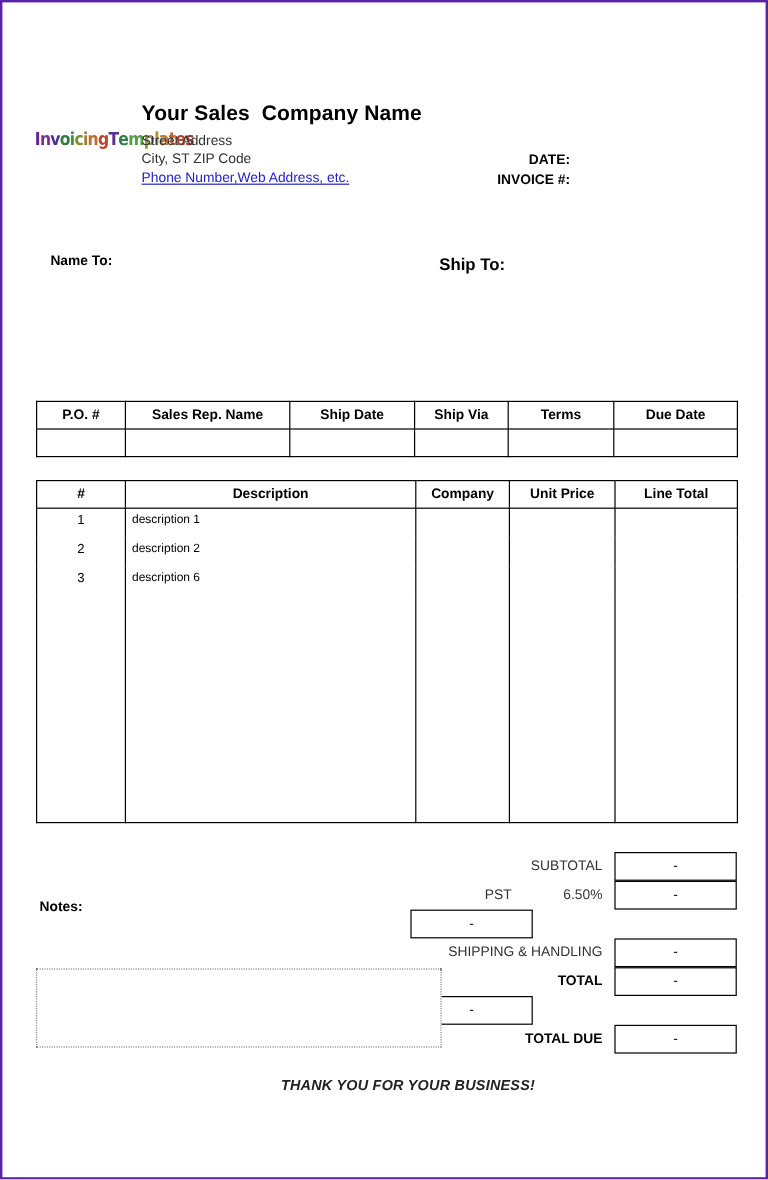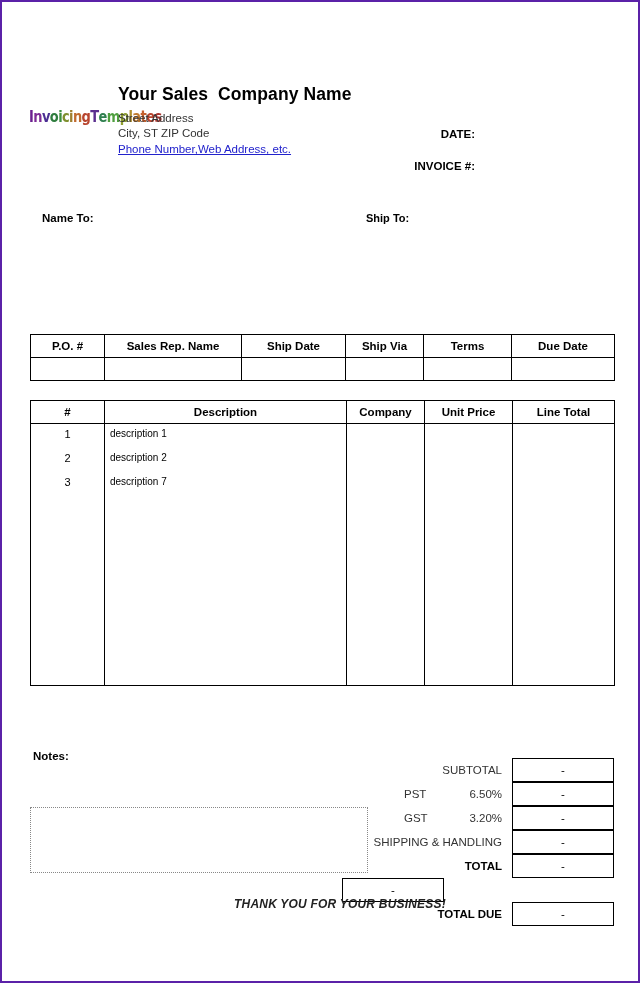--- a/index.html
+++ b/index.html
@@ -49,29 +49,29 @@
     color: #2222cc;
     text-decoration: underline;
   }
 
   #date-label, #invoice-label {
     position: absolute; right: 163px;
     font-size: 11.5px; font-weight: bold; color: #000;
     text-align: right; white-space: nowrap;
   }
   #date-label { top: 126px; }
-  #invoice-label { top: 142px; margin-top: 16px; }
+  #invoice-label { top: 142px; }
 
   #bill-to {
     position: absolute; left: 40px; top: 210px;
     font-size: 11.5px; font-weight: bold; color: #000;
   }
   #ship-to {
     position: absolute; left: 364px; top: 210px;
-    font-size: 11px; font-weight: bold; color: #000;
+    font-size: 14px; font-weight: bold; color: #000;
   }
 
   
   table.grid {
     position: absolute;
     border-collapse: collapse;
     table-layout: fixed;
     padding-left: 40px;
   }
   table.grid th, table.grid td {
@@ -113,21 +113,20 @@
     border-top: none; border-bottom: none;
   }
   #items-table tr.first-body td { border-top: 1px solid #000; }
   #items-table tr.last-body td { border-bottom: 1px solid #000; }
 
   
   #totals {
     position: absolute;
     left: 340px; top: 708px;
     width: 272px;
-    margin-top: 48px;
   }
   .tot-row {
     position: relative;
     height: 24px;
     display: flex;
     align-items: center;
   }
   .tot-left {
     width: 170px;
     display: flex;
@@ -262,21 +261,21 @@
       </tr>
       <tr>
         <td class="num">2</td>
         <td class="desc">description 2</td>
         <td class="qty"></td>
         <td class="price"></td>
         <td class="total"></td>
       </tr>
       <tr>
         <td class="num">3</td>
-        <td class="desc">description 7</td>
+        <td class="desc">description 6</td>
         <td class="qty"></td>
         <td class="price"></td>
         <td class="total"></td>
       </tr>
       <tr class="spacer last-body">
         <td class="num"></td>
         <td class="desc"></td>
         <td class="qty"></td>
         <td class="price"></td>
         <td class="total"></td>
@@ -292,24 +291,20 @@
       <div class="tot-val">-</div>
     </div>
     <div class="tot-row">
       <div class="tot-left">
         <span class="taxname">PST</span>
         <span>6.50%</span>
       </div>
       <div class="tot-val">-</div>
     </div>
     <div class="tot-row">
-      <div class="tot-left">
-        <span class="taxname">GST</span>
-        <span>3.20%</span>
-      </div>
       <div class="tot-val">-</div>
     </div>
     <div class="tot-row">
       <div class="tot-left">
           <span>SHIPPING &amp; HANDLING</span>
         </div>
       <div class="tot-val">-</div>
     </div>
     <div class="tot-row">
       <div class="tot-left bold">

